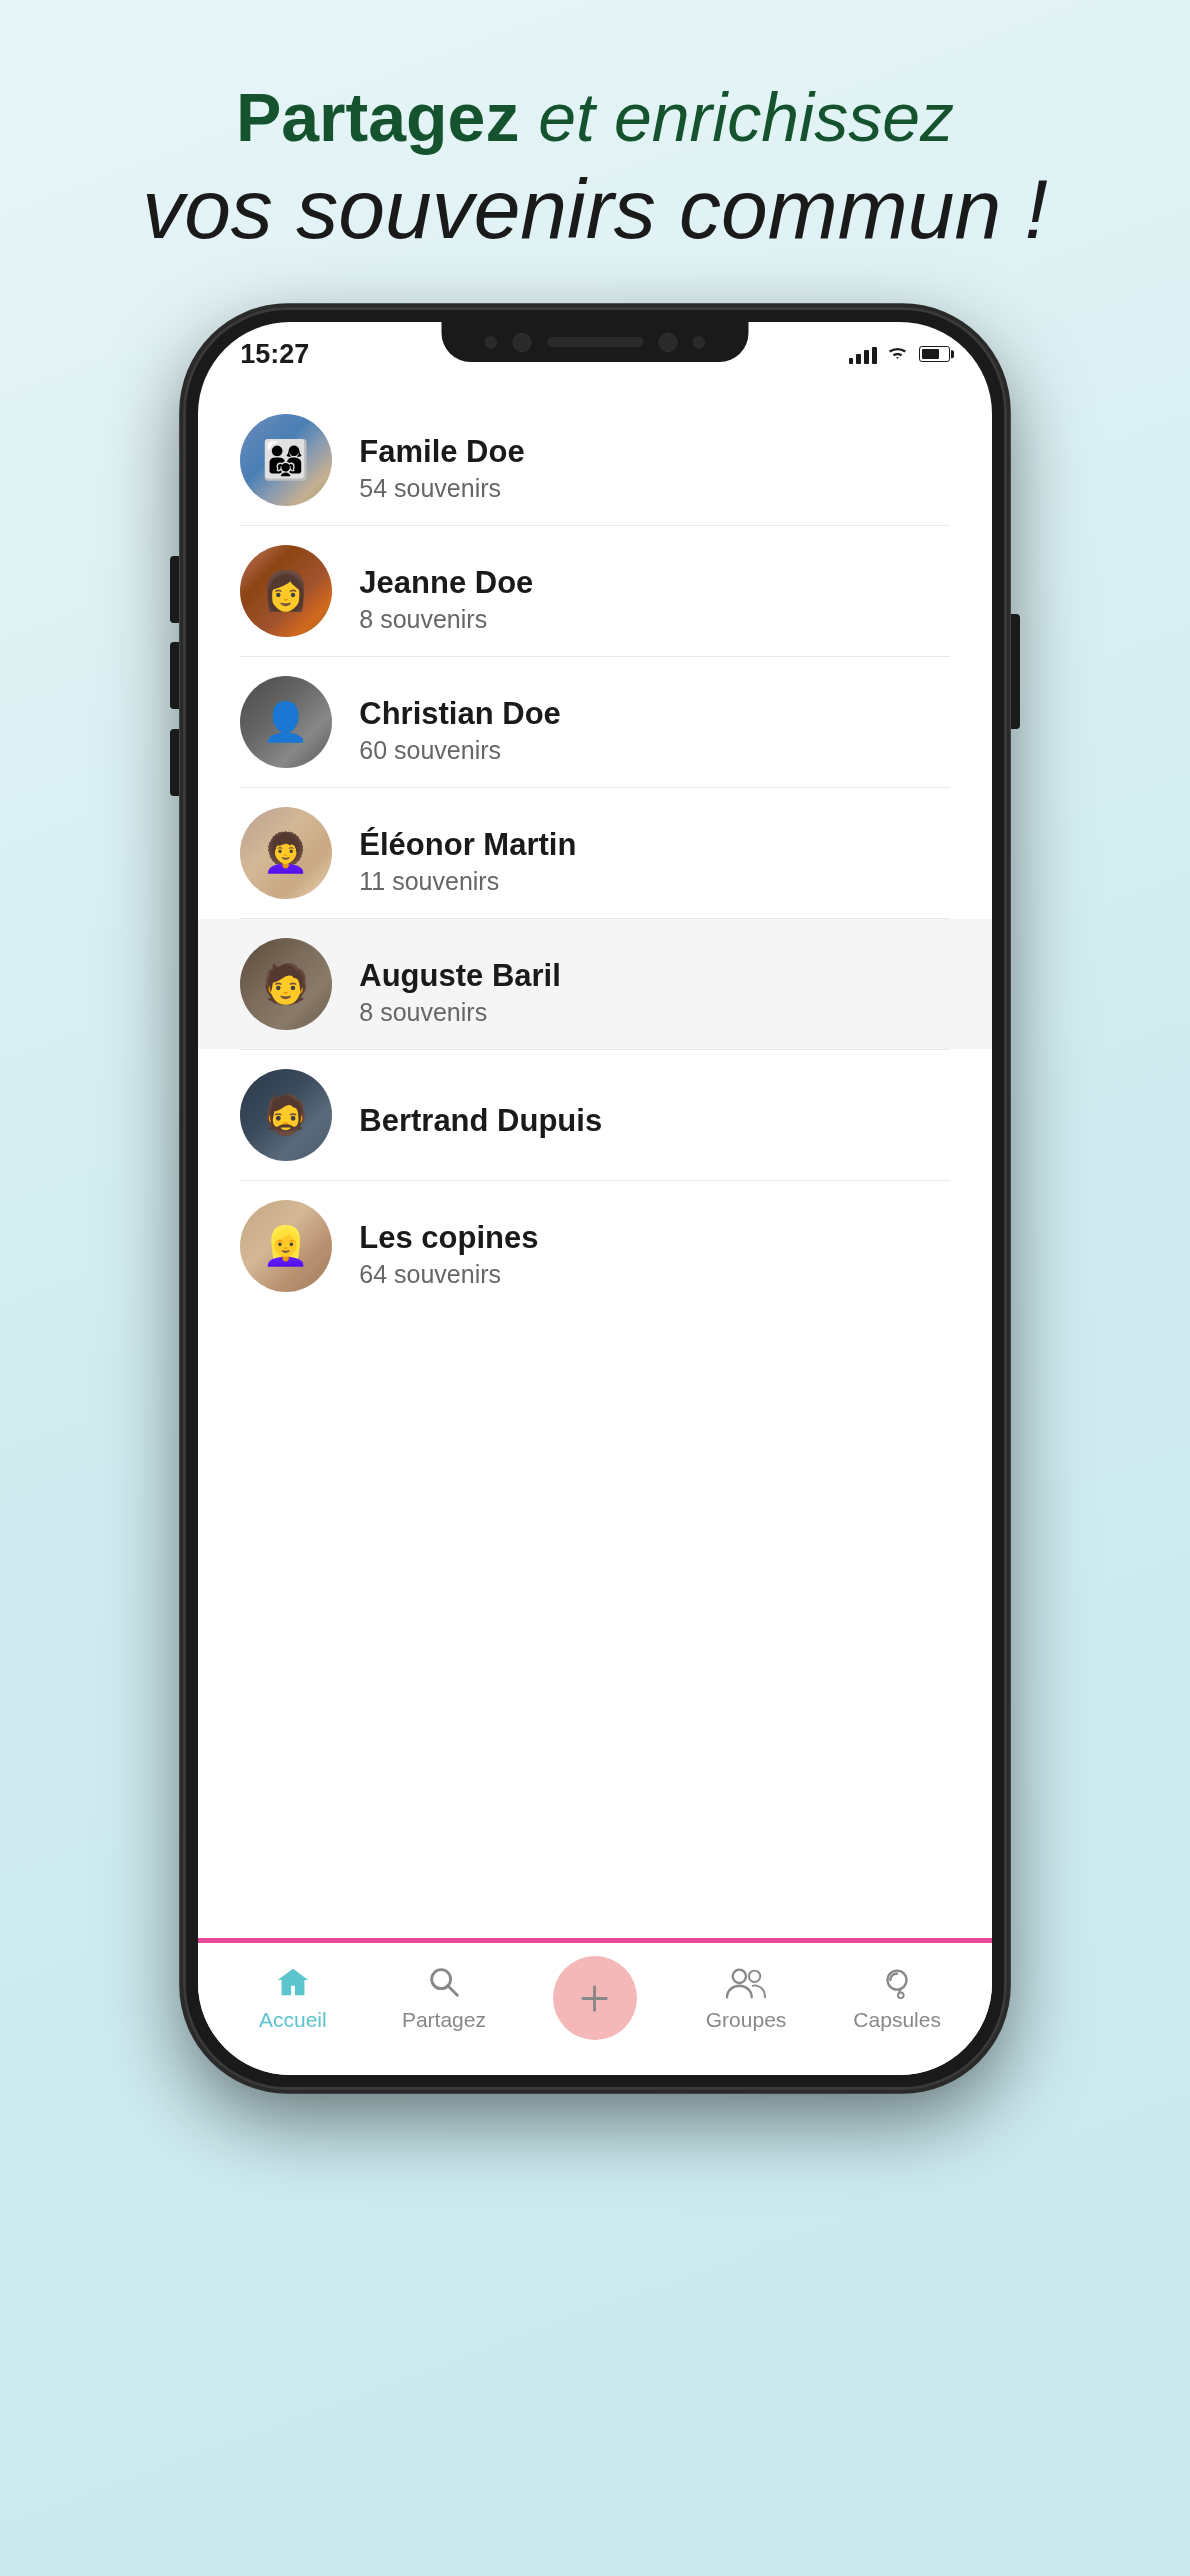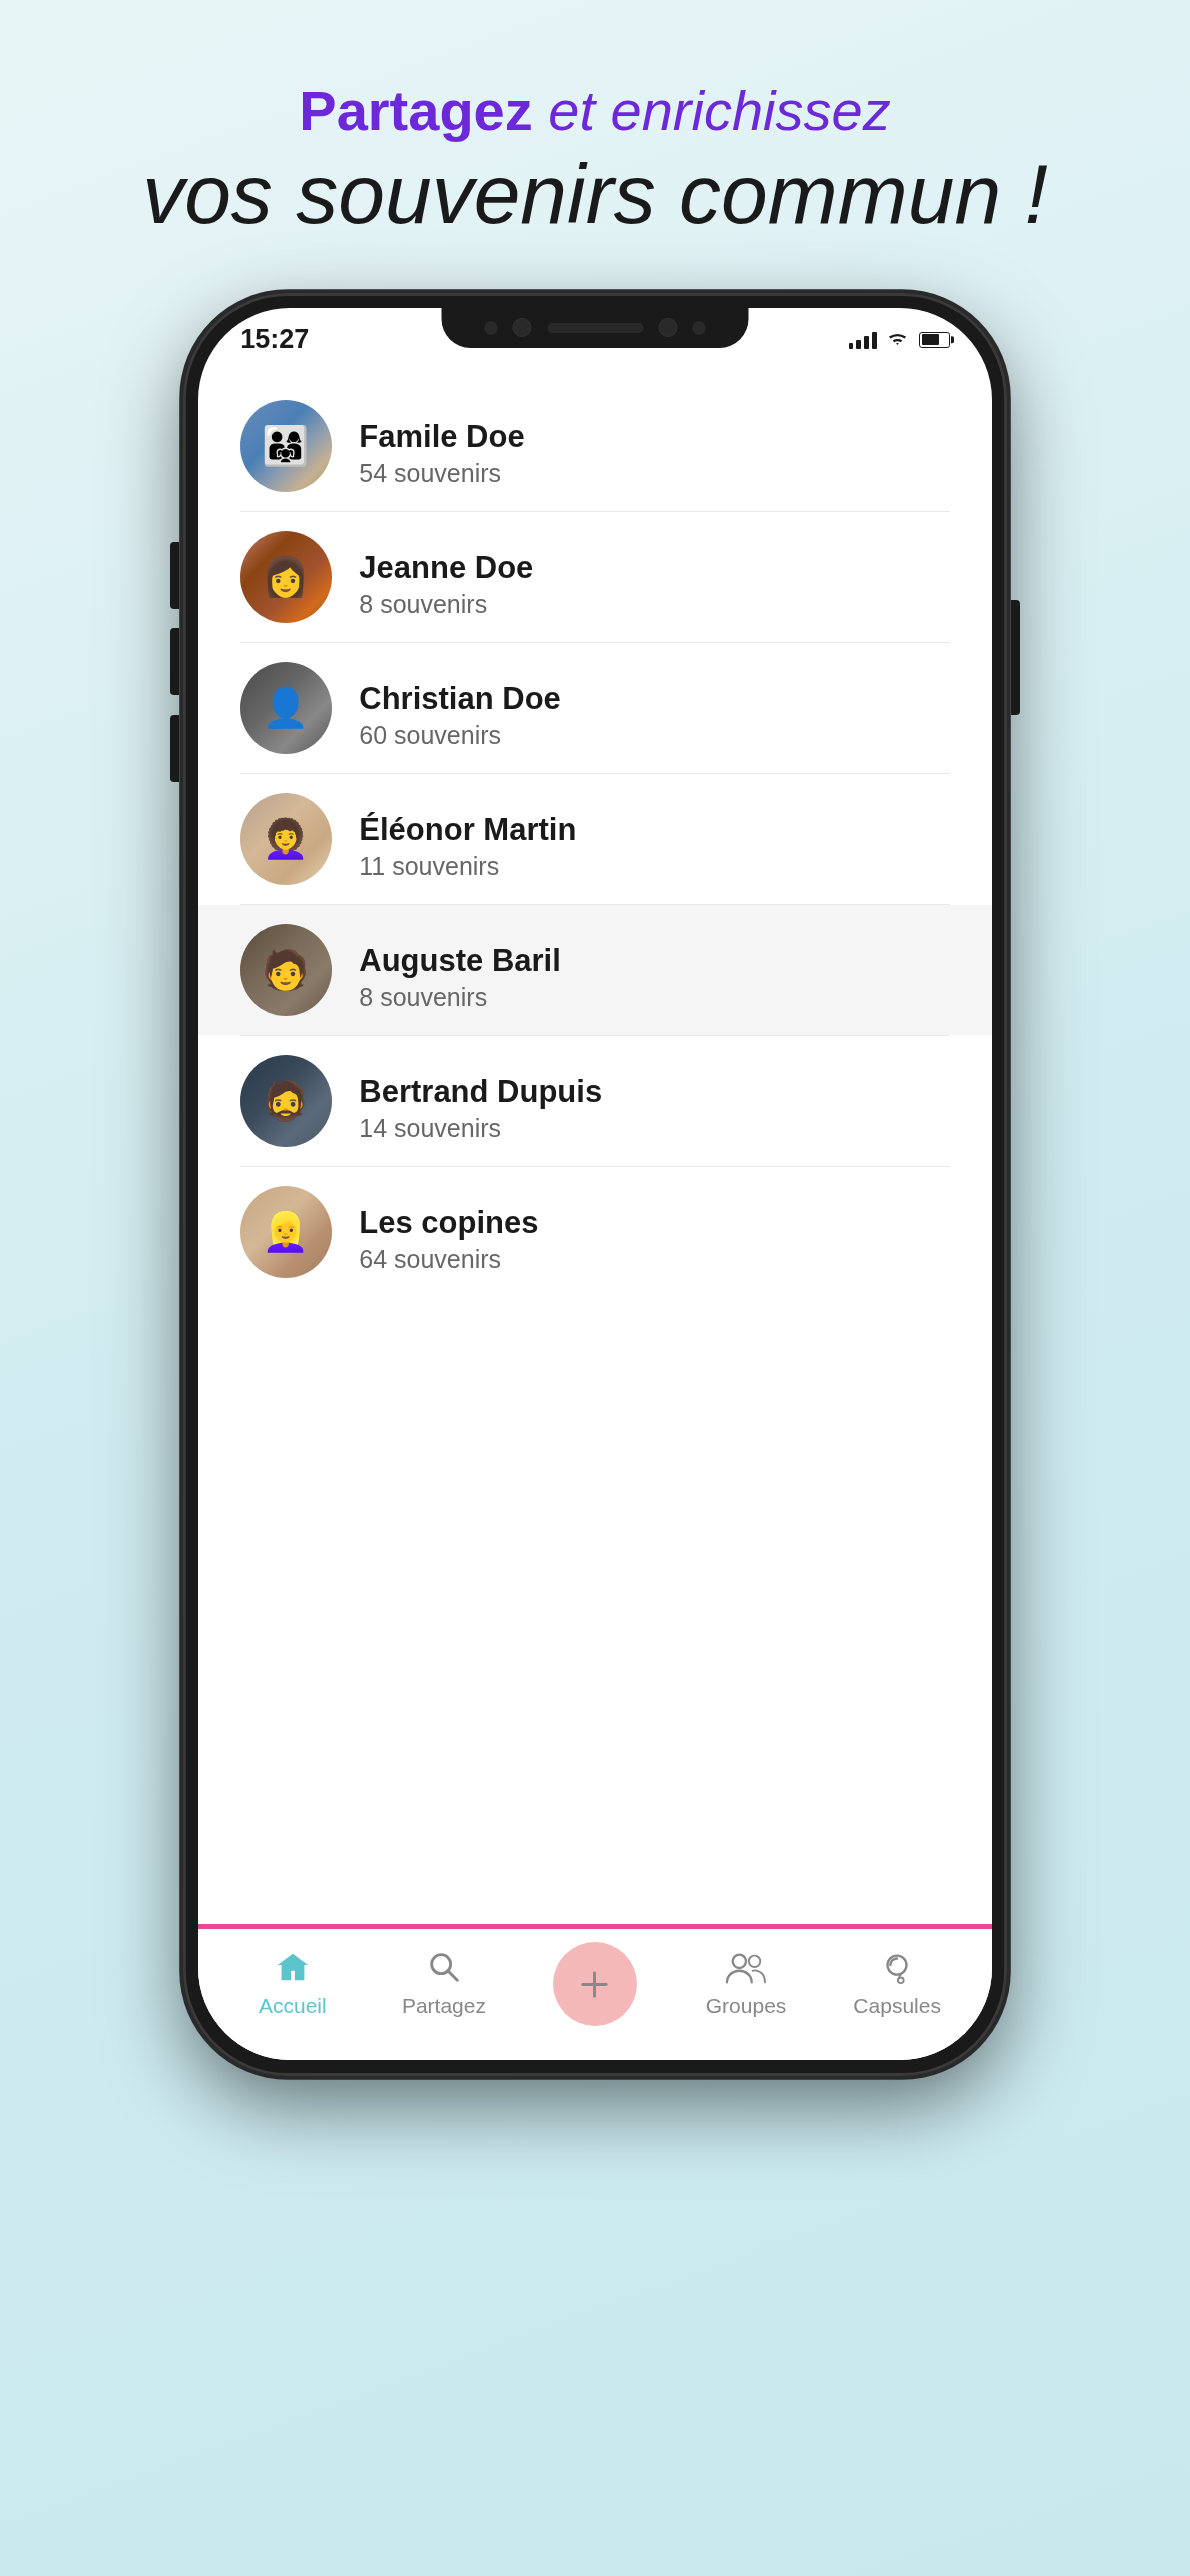--- a/index.html
+++ b/index.html
@@ -16,22 +16,22 @@
     }
 
     .headline {
       text-align: center;
       margin-top: 77px;
       margin-bottom: 38px;
       line-height: 1.2;
     }
 
     .headline-line1 {
-      font-size: 56px;
-      color: #6d28d9;
+      font-size: 68px;
+      color: #14532d;
     }
 
     .headline-bold {
       font-weight: 900;
       font-style: normal;
     }
 
     .headline-italic {
       font-style: italic;
       font-weight: 400;
@@ -468,21 +468,20 @@
           </div>
         </div>
         <div class="separator"></div>
 
         <div class="group-item">
           <div class="group-avatar avatar-bertrand">
             <span style="font-size:38px;">🧔</span>
           </div>
           <div class="group-info">
             <div class="group-name">Bertrand Dupuis</div>
-            <div class="group-count">14 souvenirs</div>
           </div>
         </div>
         <div class="separator"></div>
 
         <div class="group-item">
           <div class="group-avatar avatar-copines">
             <span style="font-size:38px;">👱‍♀️</span>
           </div>
           <div class="group-info">
             <div class="group-name">Les copines</div>

